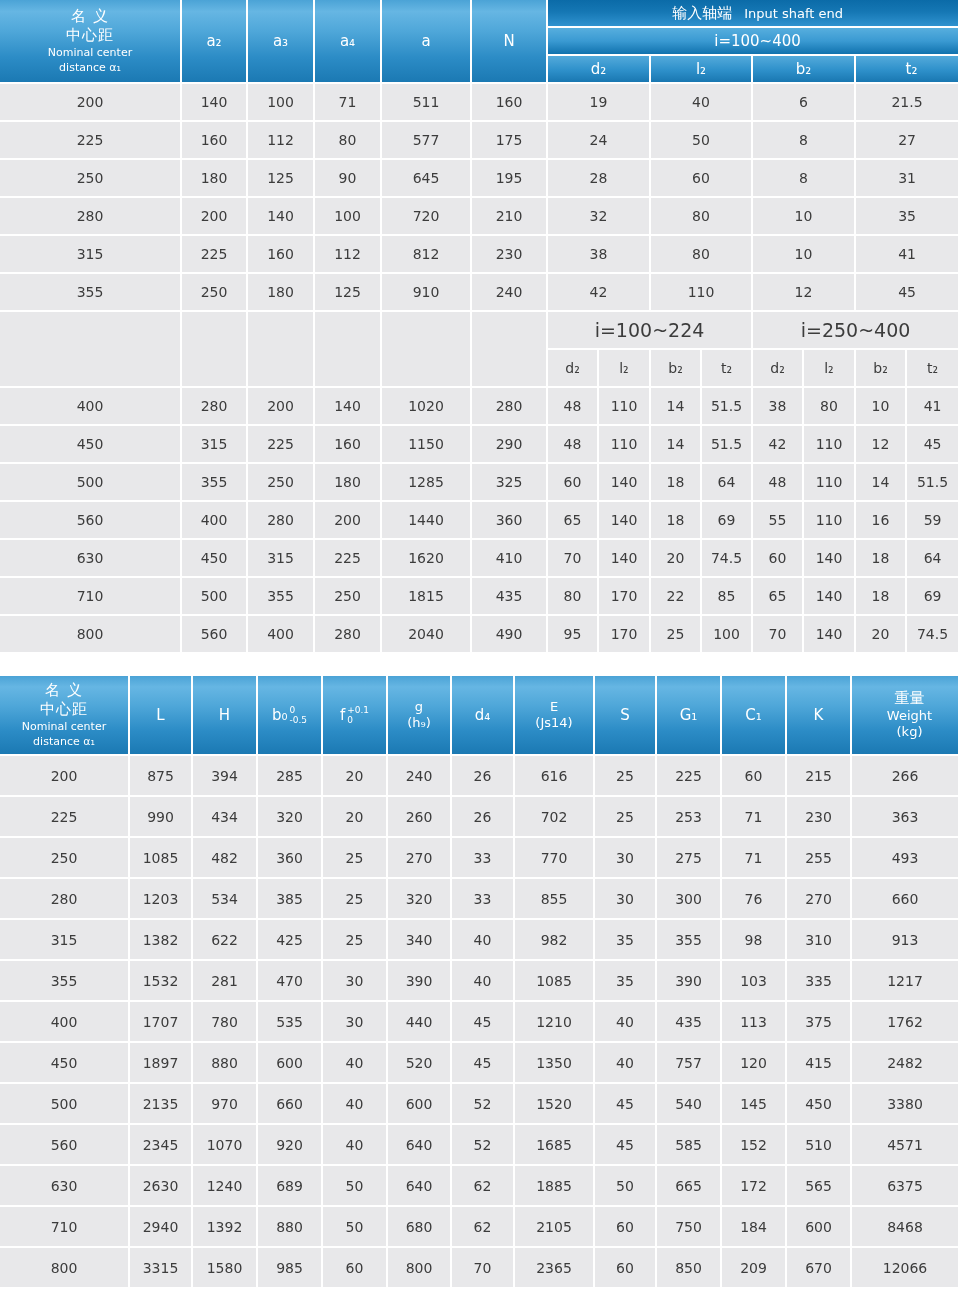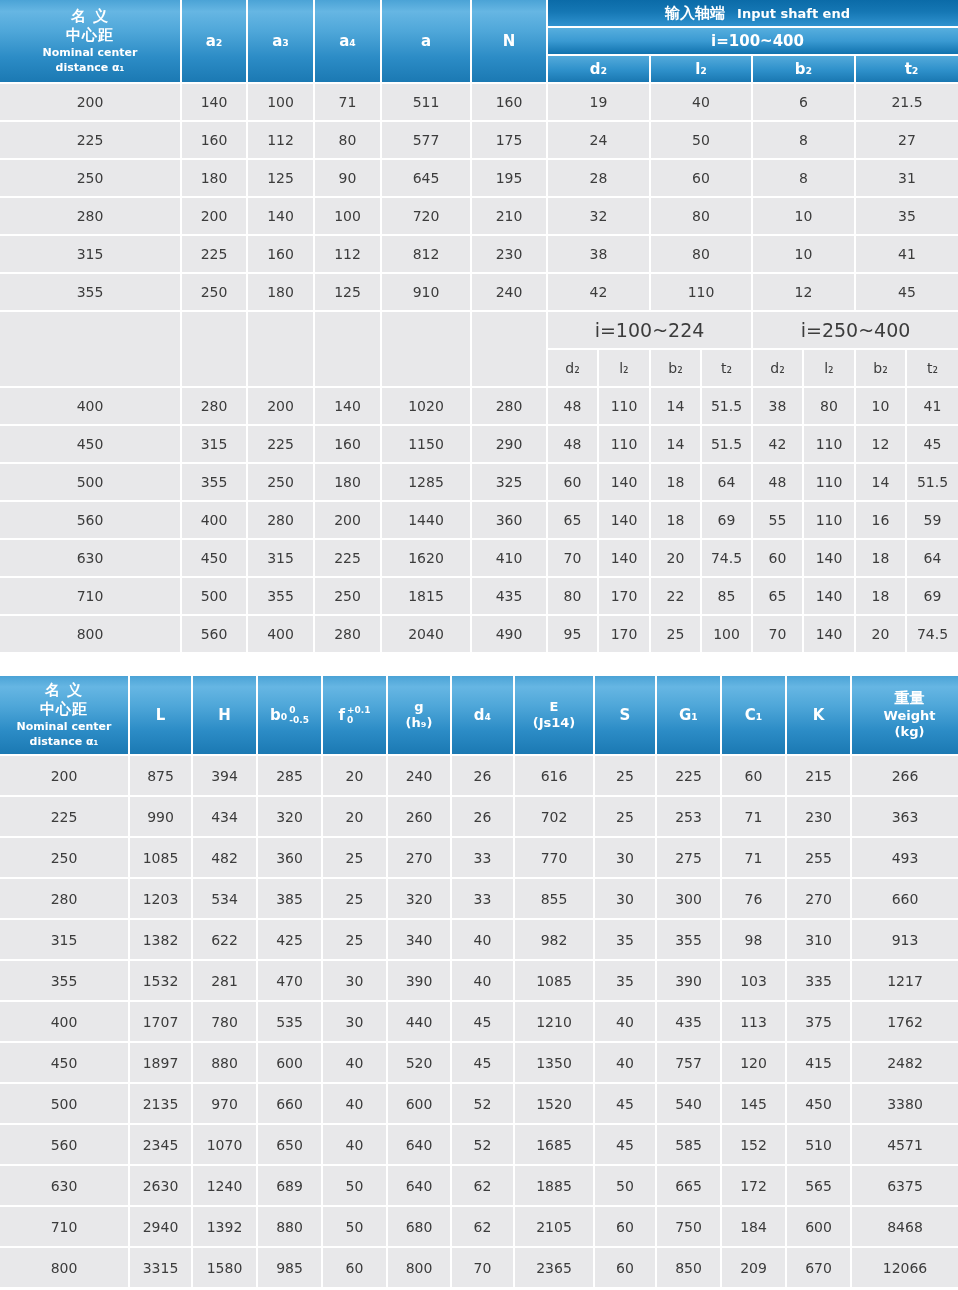--- a/index.html
+++ b/index.html
@@ -3,21 +3,21 @@
 <meta charset="utf-8">
 <style>
   html,body { margin:0; padding:0; background:#ffffff; }
   body { width:958px; font-family:"DejaVu Sans","Liberation Sans",sans-serif; }
   .page { width:958px; }
   table { border-collapse:separate; border-spacing:0; table-layout:fixed; width:958px; }
   th, td { box-sizing:border-box; padding:0; margin:0; overflow:hidden; text-align:center; vertical-align:middle; }
 
   
   th {
-    font-weight:bold; color:#ffffff; font-size:15px;
+    font-weight:normal; color:#ffffff; font-size:15px;
     border-right:2px solid #ffffff; border-bottom:2px solid #ffffff;
   }
   th:last-child { border-right:none;padding-left:9px; }
   .glossy   { background:linear-gradient(180deg,#4BA3D6 0%,#66B6E3 14%,#4FA7D9 38%,#2C8CC6 70%,#1B79B3 100%); }
   .band1    { background:linear-gradient(180deg,#0B6BA8 0%,#1577B4 45%,#2F92CF 100%); height:28px; }
   .band2    { background:linear-gradient(180deg,#57AEDE 0%,#3A9AD2 50%,#1072AE 100%); height:28px;margin-left:28px; }
   .band3    { background:linear-gradient(180deg,#53AADB 0%,#2E90CA 55%,#1977B1 100%); height:28px; }
 
   
   td {
@@ -498,21 +498,21 @@
           <td>45</td>
           <td>540</td>
           <td>145</td>
           <td>450</td>
           <td>3380</td>
         </tr>
         <tr>
           <td>560</td>
           <td>2345</td>
           <td>1070</td>
-          <td>650</td>
+          <td>920</td>
           <td>40</td>
           <td>640</td>
           <td>52</td>
           <td>1685</td>
           <td>45</td>
           <td>585</td>
           <td>152</td>
           <td>510</td>
           <td>4571</td>
         </tr>

